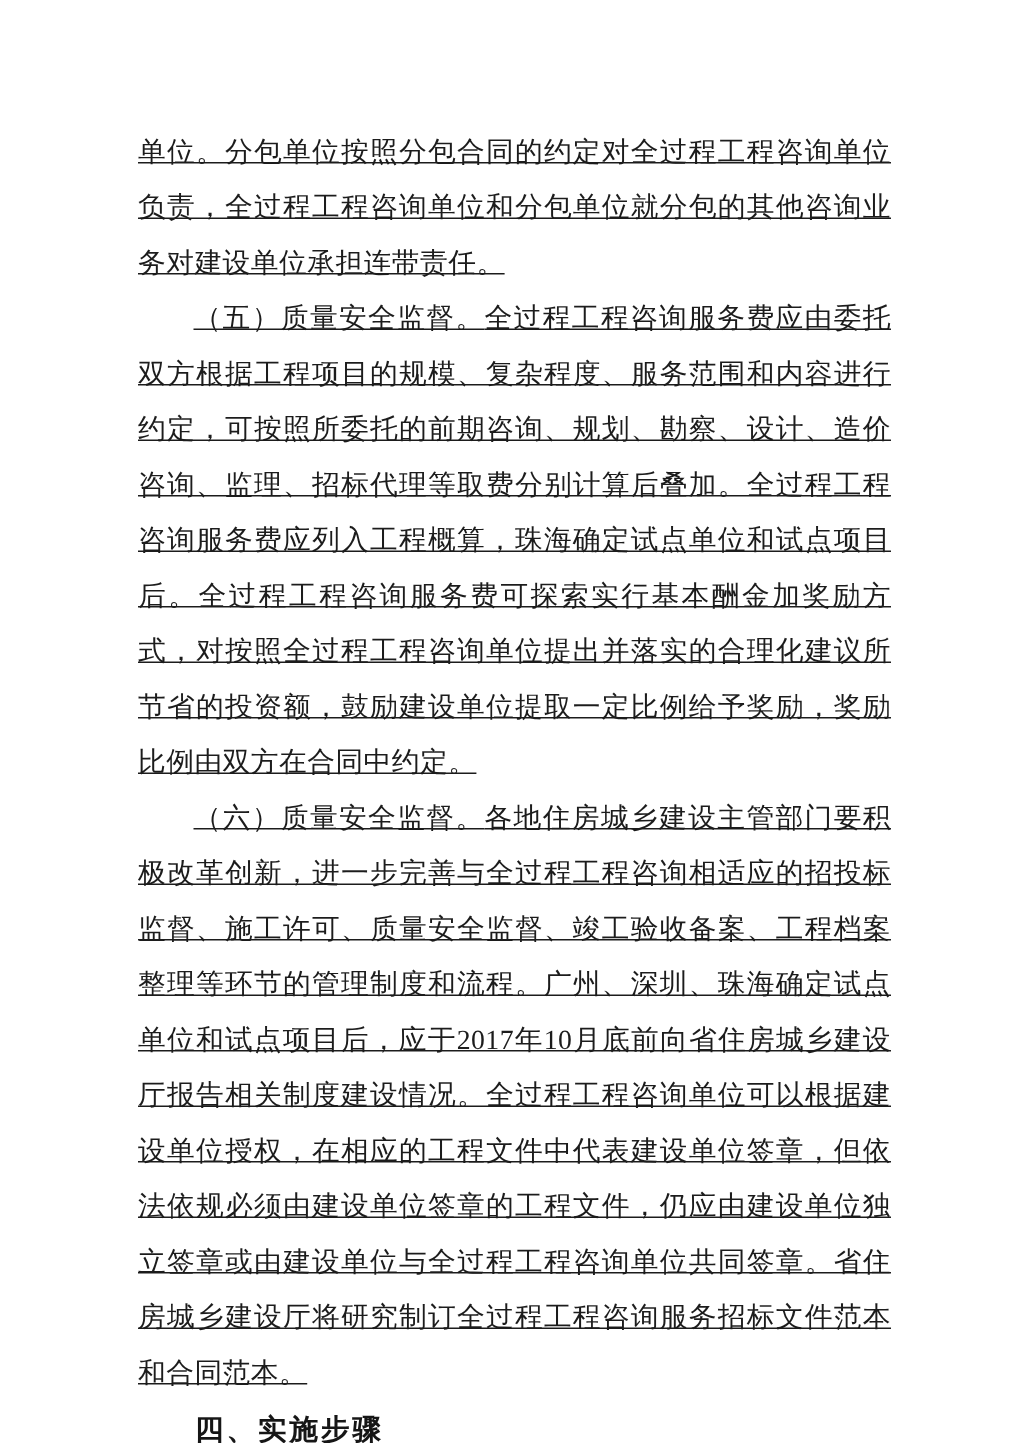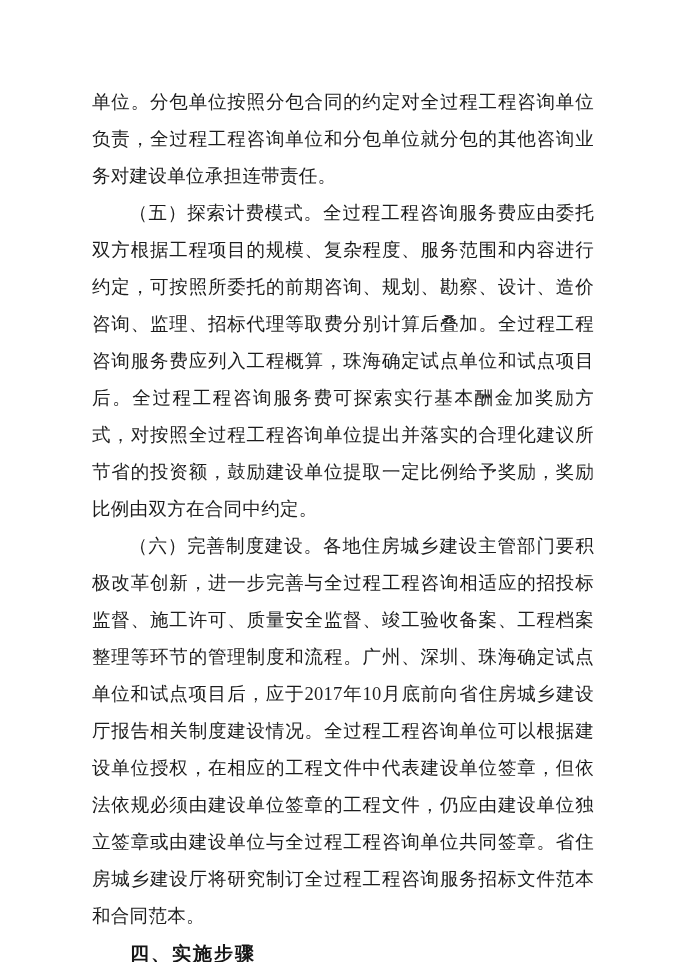--- a/index.html
+++ b/index.html
@@ -22,20 +22,21 @@
     width: 502px;
     color: #1c1c1c;
   }
   .body-para {
     margin: 0;
     font-size: 18.5px;
     line-height: 37px;
     text-align: justify;
     text-justify: inter-character;
     letter-spacing: 0.3px;
+    text-decoration: underline;
   }
   .body-para.indent {
     text-indent: 2em;
   }
   .lead {
     
     font-style: normal;
   }
   .section-heading {
     margin: 0;
@@ -49,20 +50,20 @@
   }
 </style>
 </head>
 <body>
 
 <div class="page">
   <div class="content">
 
     <p class="body-para"><span>单位。分包单位按照分包合同的约定对全过程工程咨询单位负责，全过程工程咨询单位和分包单位就分包的其他咨询业务对建设单位承担连带责任。</span></p>
 
-    <p class="body-para indent"><span class="lead">（五）探索计费模式。</span><span>全过程工程咨询服务费应由委托双方根据工程项目的规模、复杂程度、服务范围和内容进行约定，可按照所委托的前期咨询、规划、勘察、设计、造价咨询、监理、招标代理等取费分别计算后叠加。全过程工程咨询服务费应列入工程概算，珠海确定试点单位和试点项目后。全过程工程咨询服务费可探索实行基本酬金加奖励方式，对按照全过程工程咨询单位提出并落实的合理化建议所节省的投资额，鼓励建设单位提取一定比例给予奖励，奖励比例由双方在合同中约定。</span></p>
+    <p class="body-para indent"><span class="lead">（五）质量安全监督。</span><span>全过程工程咨询服务费应由委托双方根据工程项目的规模、复杂程度、服务范围和内容进行约定，可按照所委托的前期咨询、规划、勘察、设计、造价咨询、监理、招标代理等取费分别计算后叠加。全过程工程咨询服务费应列入工程概算，珠海确定试点单位和试点项目后。全过程工程咨询服务费可探索实行基本酬金加奖励方式，对按照全过程工程咨询单位提出并落实的合理化建议所节省的投资额，鼓励建设单位提取一定比例给予奖励，奖励比例由双方在合同中约定。</span></p>
 
-    <p class="body-para indent"><span class="lead">（六）完善制度建设。</span><span>各地住房城乡建设主管部门要积极改革创新，进一步完善与全过程工程咨询相适应的招投标监督、施工许可、质量安全监督、竣工验收备案、工程档案整理等环节的管理制度和流程。广州、深圳、珠海确定试点单位和试点项目后，应于2017年10月底前向省住房城乡建设厅报告相关制度建设情况。全过程工程咨询单位可以根据建设单位授权，在相应的工程文件中代表建设单位签章，但依法依规必须由建设单位签章的工程文件，仍应由建设单位独立签章或由建设单位与全过程工程咨询单位共同签章。省住房城乡建设厅将研究制订全过程工程咨询服务招标文件范本和合同范本。</span></p>
+    <p class="body-para indent"><span class="lead">（六）质量安全监督。</span><span>各地住房城乡建设主管部门要积极改革创新，进一步完善与全过程工程咨询相适应的招投标监督、施工许可、质量安全监督、竣工验收备案、工程档案整理等环节的管理制度和流程。广州、深圳、珠海确定试点单位和试点项目后，应于2017年10月底前向省住房城乡建设厅报告相关制度建设情况。全过程工程咨询单位可以根据建设单位授权，在相应的工程文件中代表建设单位签章，但依法依规必须由建设单位签章的工程文件，仍应由建设单位独立签章或由建设单位与全过程工程咨询单位共同签章。省住房城乡建设厅将研究制订全过程工程咨询服务招标文件范本和合同范本。</span></p>
 
     <h2 class="section-heading"><span>四、实施步骤</span></h2>
 
   </div>
 </div>
 
 </body></html>

